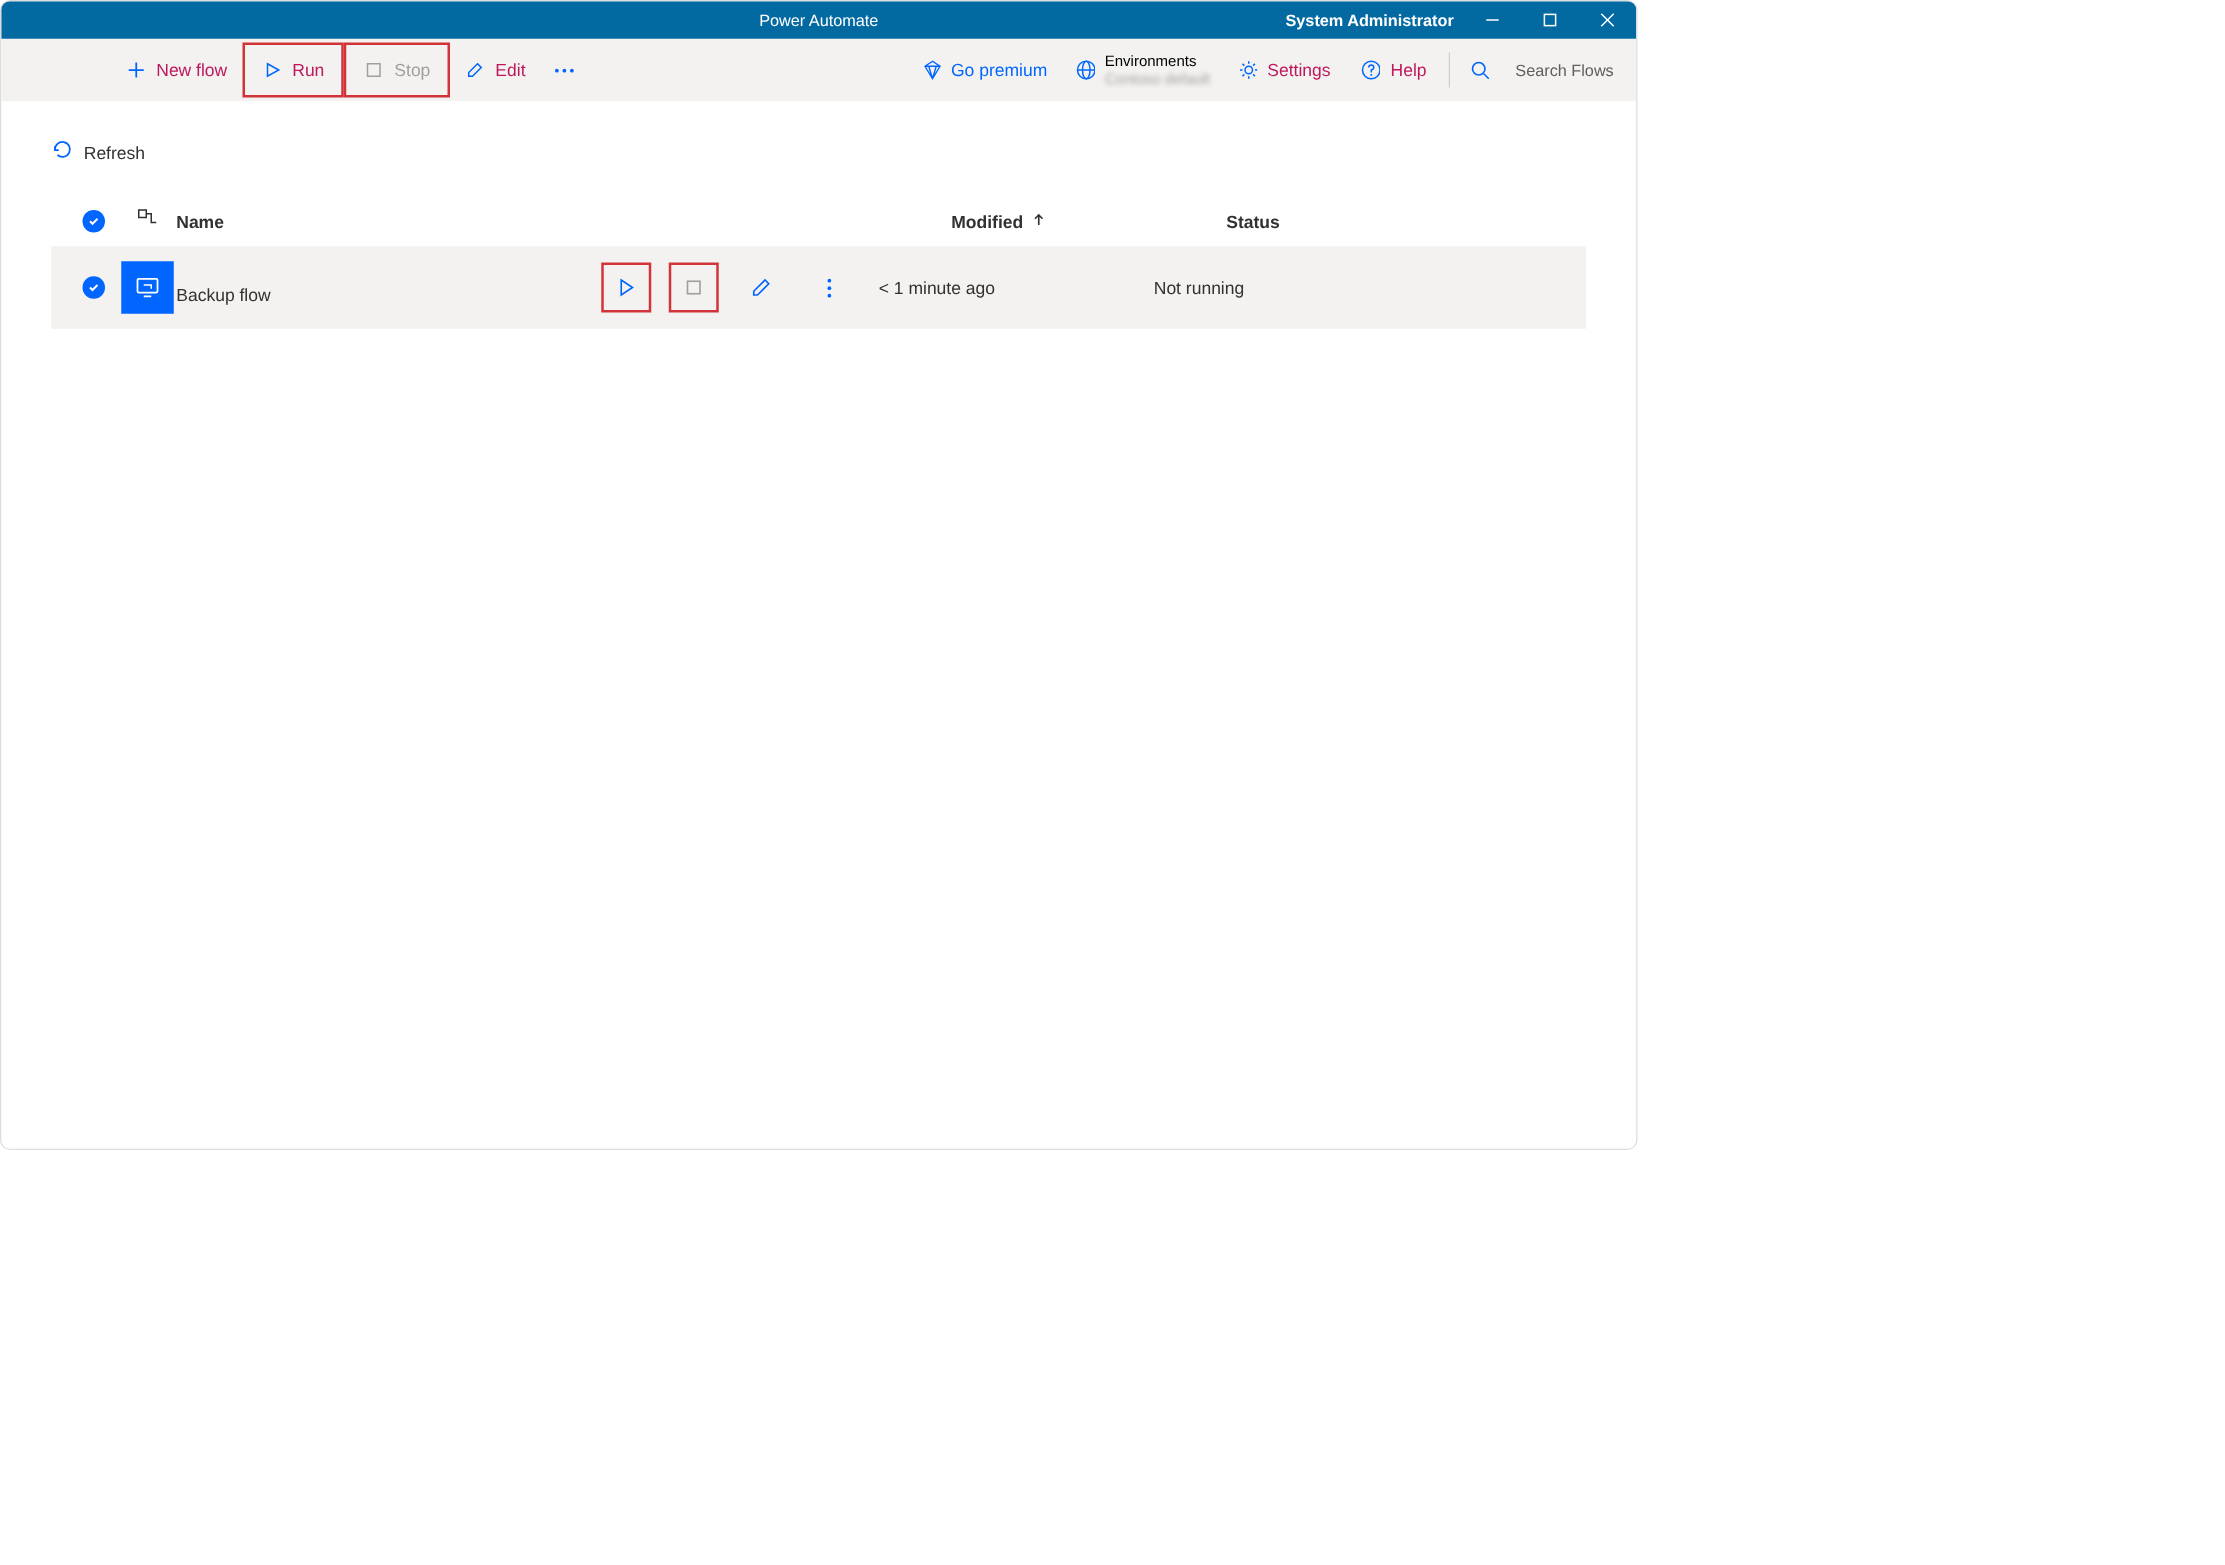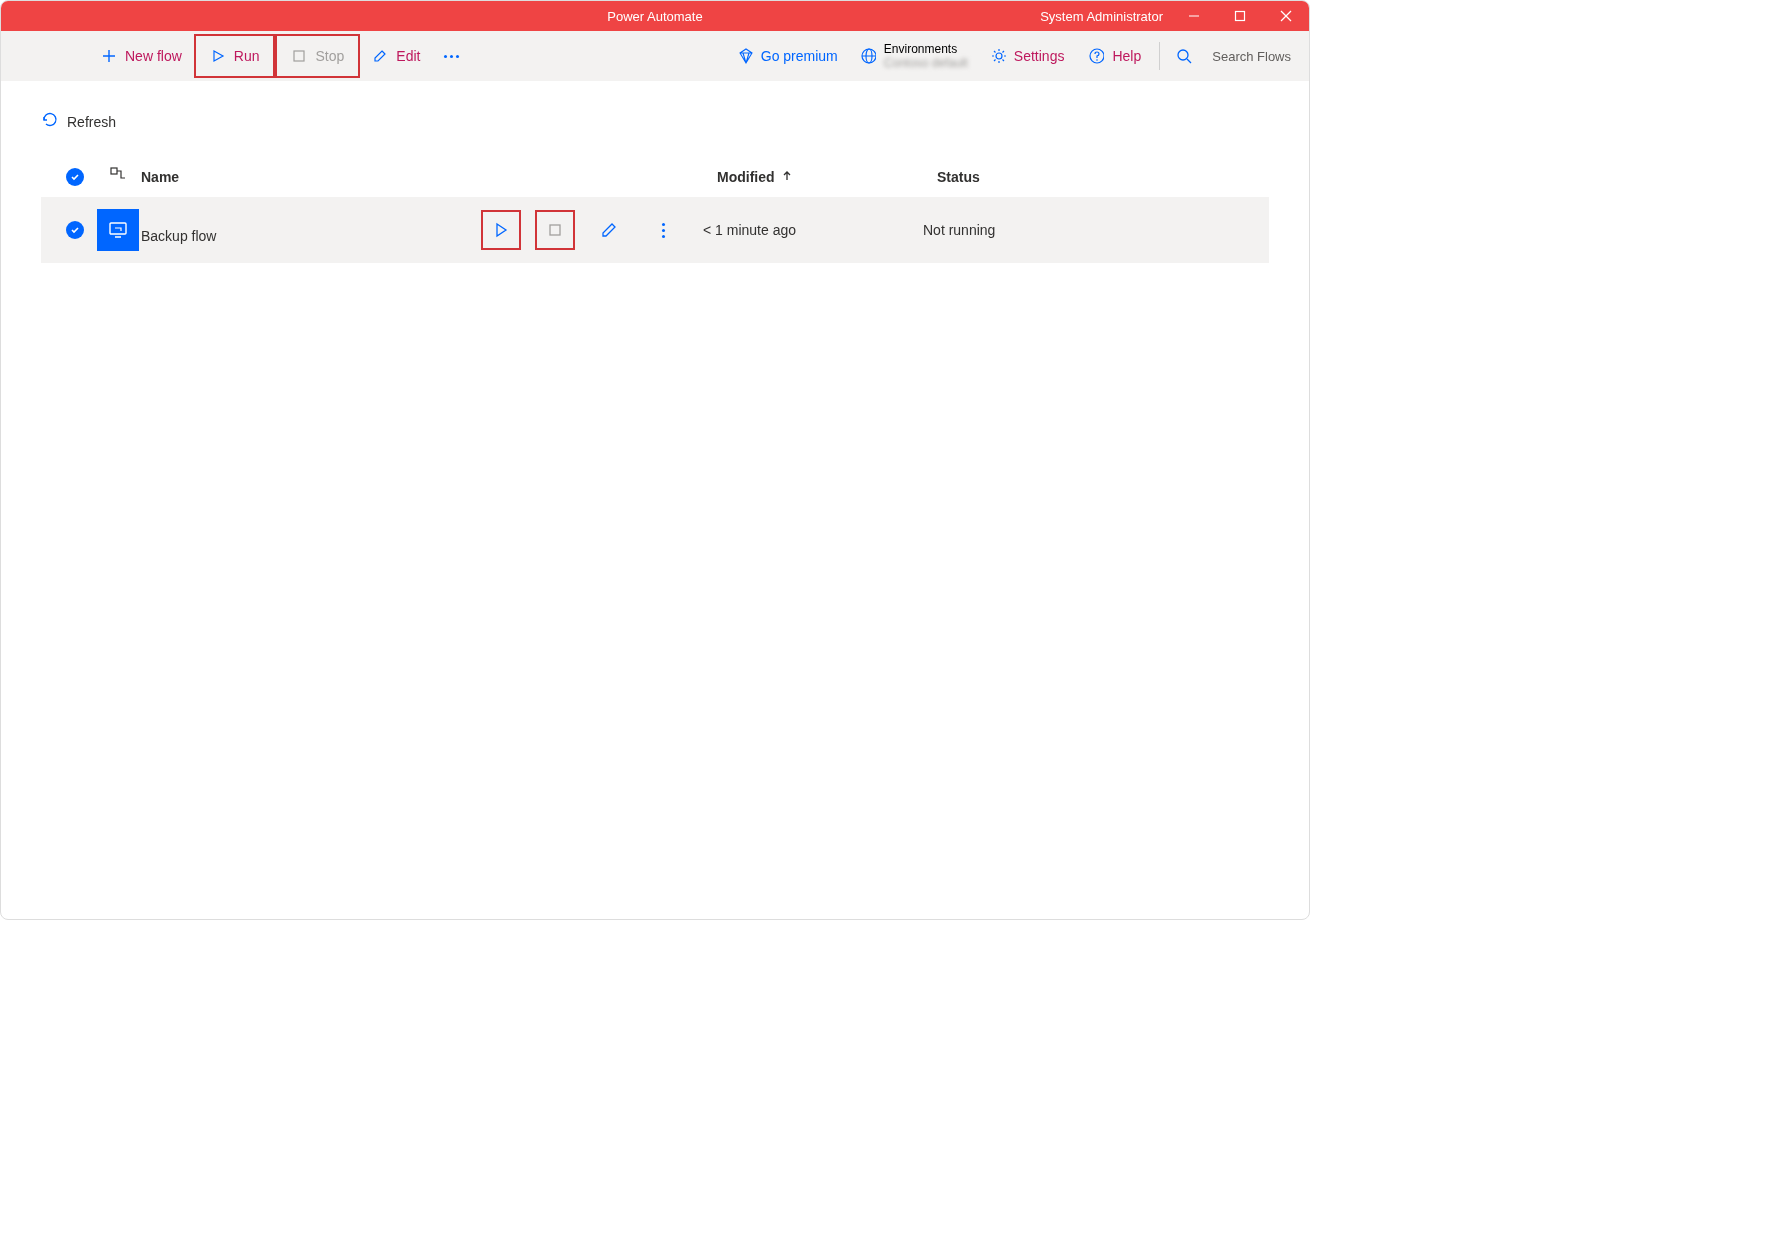--- a/index.html
+++ b/index.html
@@ -1,21 +1,21 @@
 <!DOCTYPE html>
 <html><head>
 <meta charset="utf-8">
 <style>
   * { box-sizing: border-box; margin: 0; padding: 0; font-family: "Segoe UI", -apple-system, sans-serif; }
   body { background: #fff; width: 1310px; height: 920px; border-radius: 8px; overflow: hidden; border: 1px solid #ddd; position: relative; }
 
   
-  .titlebar { height: 30px; background: #ef4444; display: flex; align-items: center; color: #fff; font-size: 13px; position: relative; }
+  .titlebar { height: 30px; background: #0369a1; display: flex; align-items: center; color: #fff; font-size: 13px; position: relative; }
   .titlebar-title { position: absolute; left: 50%; transform: translateX(-50%); }
-  .titlebar-user { margin-left: auto; margin-right: 8px; font-weight: 400; }
+  .titlebar-user { margin-left: auto; margin-right: 8px; font-weight: 700; }
   .win-controls { display: flex; }
   .win-btn { width: 46px; height: 30px; display: flex; align-items: center; justify-content: center; cursor: pointer; }
   .win-btn svg { stroke: #fff; }
 
   
   .toolbar { height: 50px; background: #f3f2f1; display: flex; align-items: center; padding: 0 8px; }
   .tool-btn { display: flex; align-items: center; gap: 8px; padding: 0 12px; height: 32px; font-size: 14px; color: #be185d; cursor: pointer; }
   .tool-btn.premium { color: #0066ff; }
   .tool-btn.disabled { color: #a19f9d; }
   .tool-icon { width: 16px; height: 16px; display: flex; align-items: center; justify-content: center; }
@@ -32,21 +32,21 @@
   .tabs-row { display: flex; align-items: center; justify-content: space-between; margin-bottom: 24px; }
   .tabs { display: flex; gap: 22px; font-size: 16px; }
   .tab { padding-bottom: 10px; cursor: pointer; color: #323130; }
   .tab.active { font-weight: 600; border-bottom: 3px solid #0066ff; }
   .refresh-btn { display: flex; align-items: center; gap: 8px; font-size: 14px; color: #323130; cursor: pointer; }
 
   
   .table-header { display: flex; align-items: center; padding: 10px 14px; font-size: 14px; font-weight: 600; color: #323130; }
   .col-check { width: 40px; display: flex; justify-content: center; }
   .col-icon { width: 46px; display: flex; justify-content: center; }
-  .col-name { width: 576px; }
+  .col-name { width: 620px; }
   .col-modified { width: 220px; display: flex; align-items: center; gap: 6px; }
   .col-status { flex: 1; }
   .check-circle { width: 18px; height: 18px; border-radius: 50%; background: #0066ff; display: flex; align-items: center; justify-content: center; }
 
   .table-row { display: flex; align-items: center; padding: 12px 14px; background: #f3f2f1; font-size: 14px; color: #323130; }
   .flow-icon { width: 42px; height: 42px; background: #0066ff; display: flex; align-items: center; justify-content: center; }
   .row-actions { display: flex; align-items: center; gap: 14px; margin-left: auto; margin-right: 20px; }
   .row-action { width: 40px; height: 40px; display: flex; align-items: center; justify-content: center; cursor: pointer; }
   .row-action.hl { border: 2px solid #d13438; }
   .row-name { flex: 0 0 340px; margin-top: 12px; }

